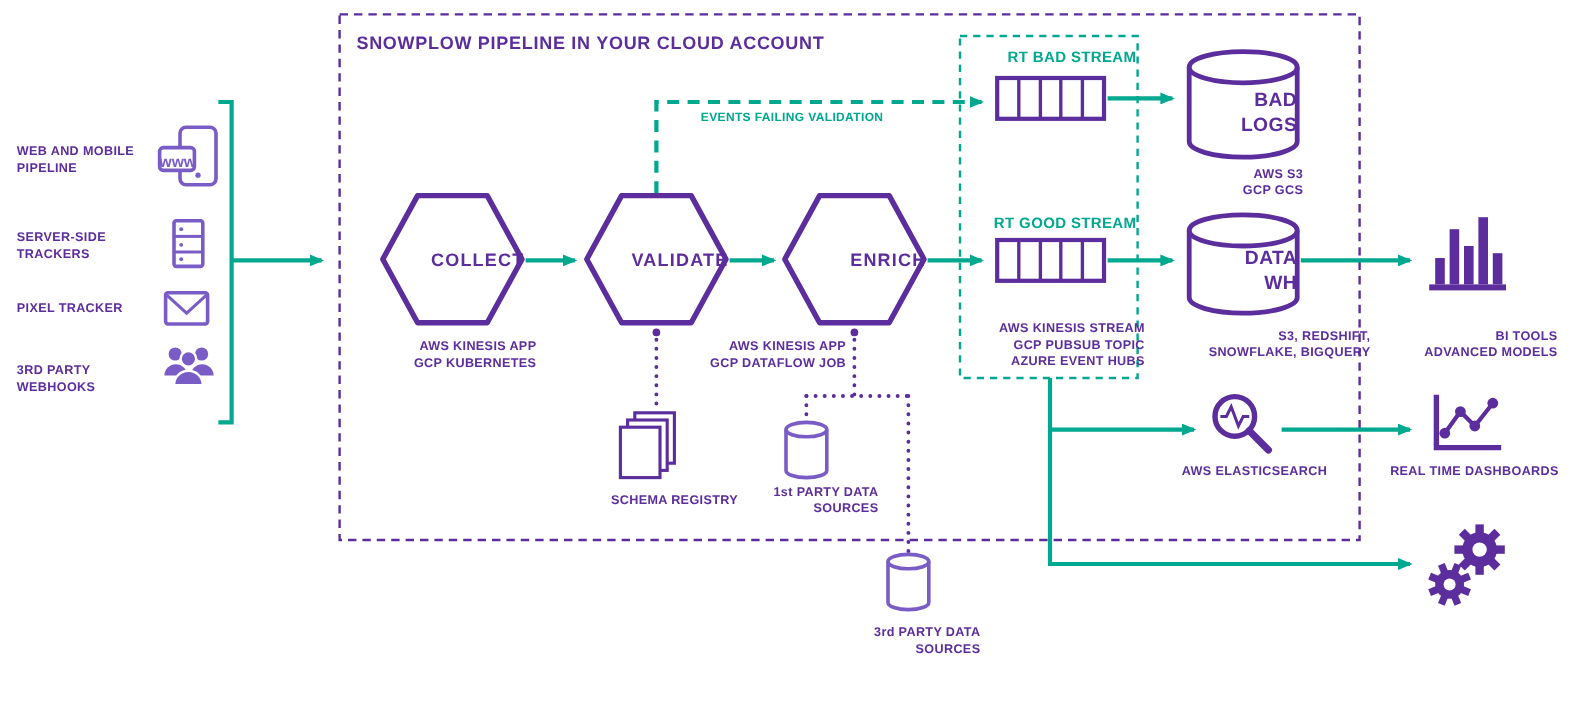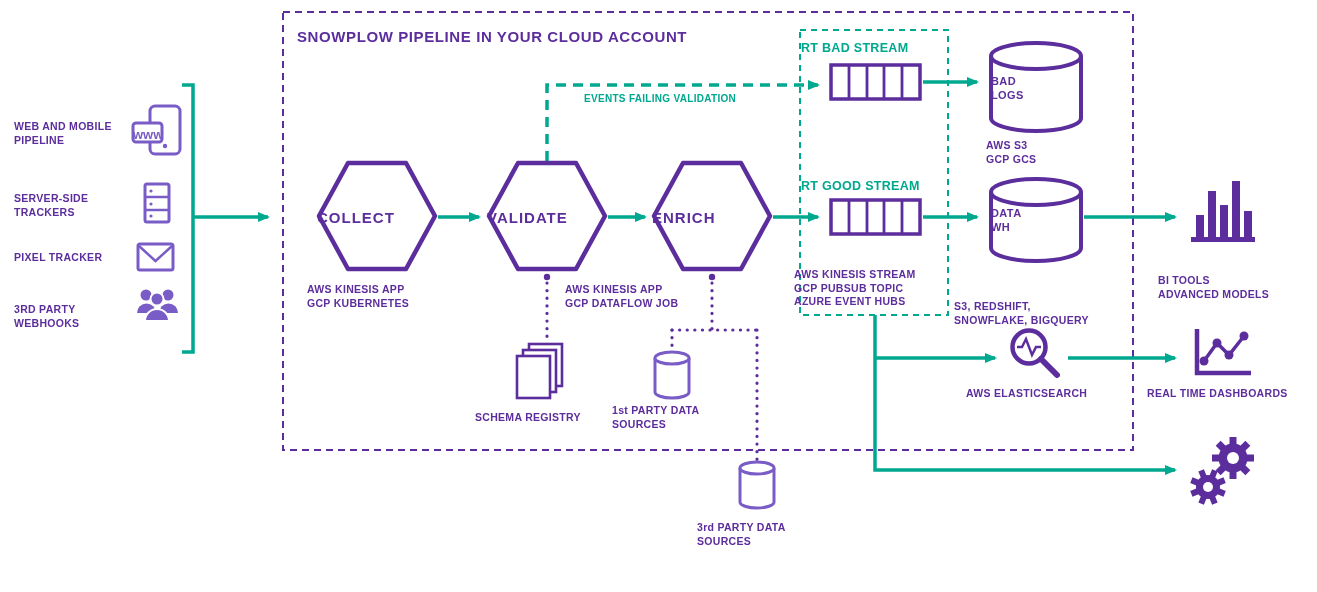--- a/index.html
+++ b/index.html
@@ -8,24 +8,24 @@
     --teal:#00a88f;
   }
   *{margin:0;padding:0;box-sizing:border-box;}
   body{font-family:"Liberation Sans",sans-serif;background:#fff;}
   .stage{position:relative;width:1317px;height:592px;background:#fff;overflow:hidden;}
   svg.layer{position:absolute;left:0;top:0;}
 
   
   .lbl{position:absolute;font-weight:bold;color:var(--purple);white-space:pre-line;
        font-size:10.5px;line-height:1.3;letter-spacing:.3px;}
-  .ctr{text-align:left;}
+  .ctr{text-align:right;}
   .teal{color:var(--teal);}
   .big{font-size:15px;letter-spacing:1px;}
-  .med{font-size:11px;letter-spacing:.4px;}
+  .med{font-size:16px;letter-spacing:.4px;}
   .title{font-size:15px;font-weight:bold;letter-spacing:.6px;}
   .tiny{font-size:13px;letter-spacing:0;color:var(--purple-light);}
 
   
   .p-title{left:297px;top:27px;}
   .p-src1{left:14px;top:120px;}
   .p-src2{left:14px;top:192px;}
   .p-src3{left:14px;top:251px;}
   .p-src4{left:14px;top:303px;}
   .p-collect{left:317px;top:208px;width:120px;}
@@ -33,21 +33,21 @@
   .p-enrich{left:652px;top:208px;width:120px;}
   .p-collect-tech{left:307px;top:283px;width:140px;}
   .p-validate-tech{left:565px;top:283px;width:140px;}
   .p-failing{left:584px;top:92px;font-size:10px;}
   .p-rt-bad{left:801px;top:40px;width:146px;font-size:12.5px;}
   .p-rt-good{left:801px;top:178px;width:146px;font-size:12.5px;}
   .p-stream-tech{left:794px;top:268px;width:160px;}
   .p-bad-logs{left:991px;top:74px;width:90px;}
   .p-bad-logs-tech{left:986px;top:139px;width:100px;}
   .p-data-wh{left:991px;top:206px;width:90px;}
-  .p-data-wh-tech{left:954px;top:274px;width:140px;margin-top:26px;}
+  .p-data-wh-tech{left:1002px;top:274px;width:140px;}
   .p-bi{left:1158px;top:274px;width:140px;}
   .p-es{left:966px;top:387px;width:140px;}
   .p-dash{left:1147px;top:387px;width:152px;}
   .p-apps{left:1149px;top:505px;width:154px;}
   .p-schema{left:475px;top:411px;width:140px;}
   .p-first{left:612px;top:404px;width:120px;}
   .p-third{left:697px;top:521px;width:120px;}
   .p-www{left:133px;top:127px;width:29px;text-align:center;}
 
   

